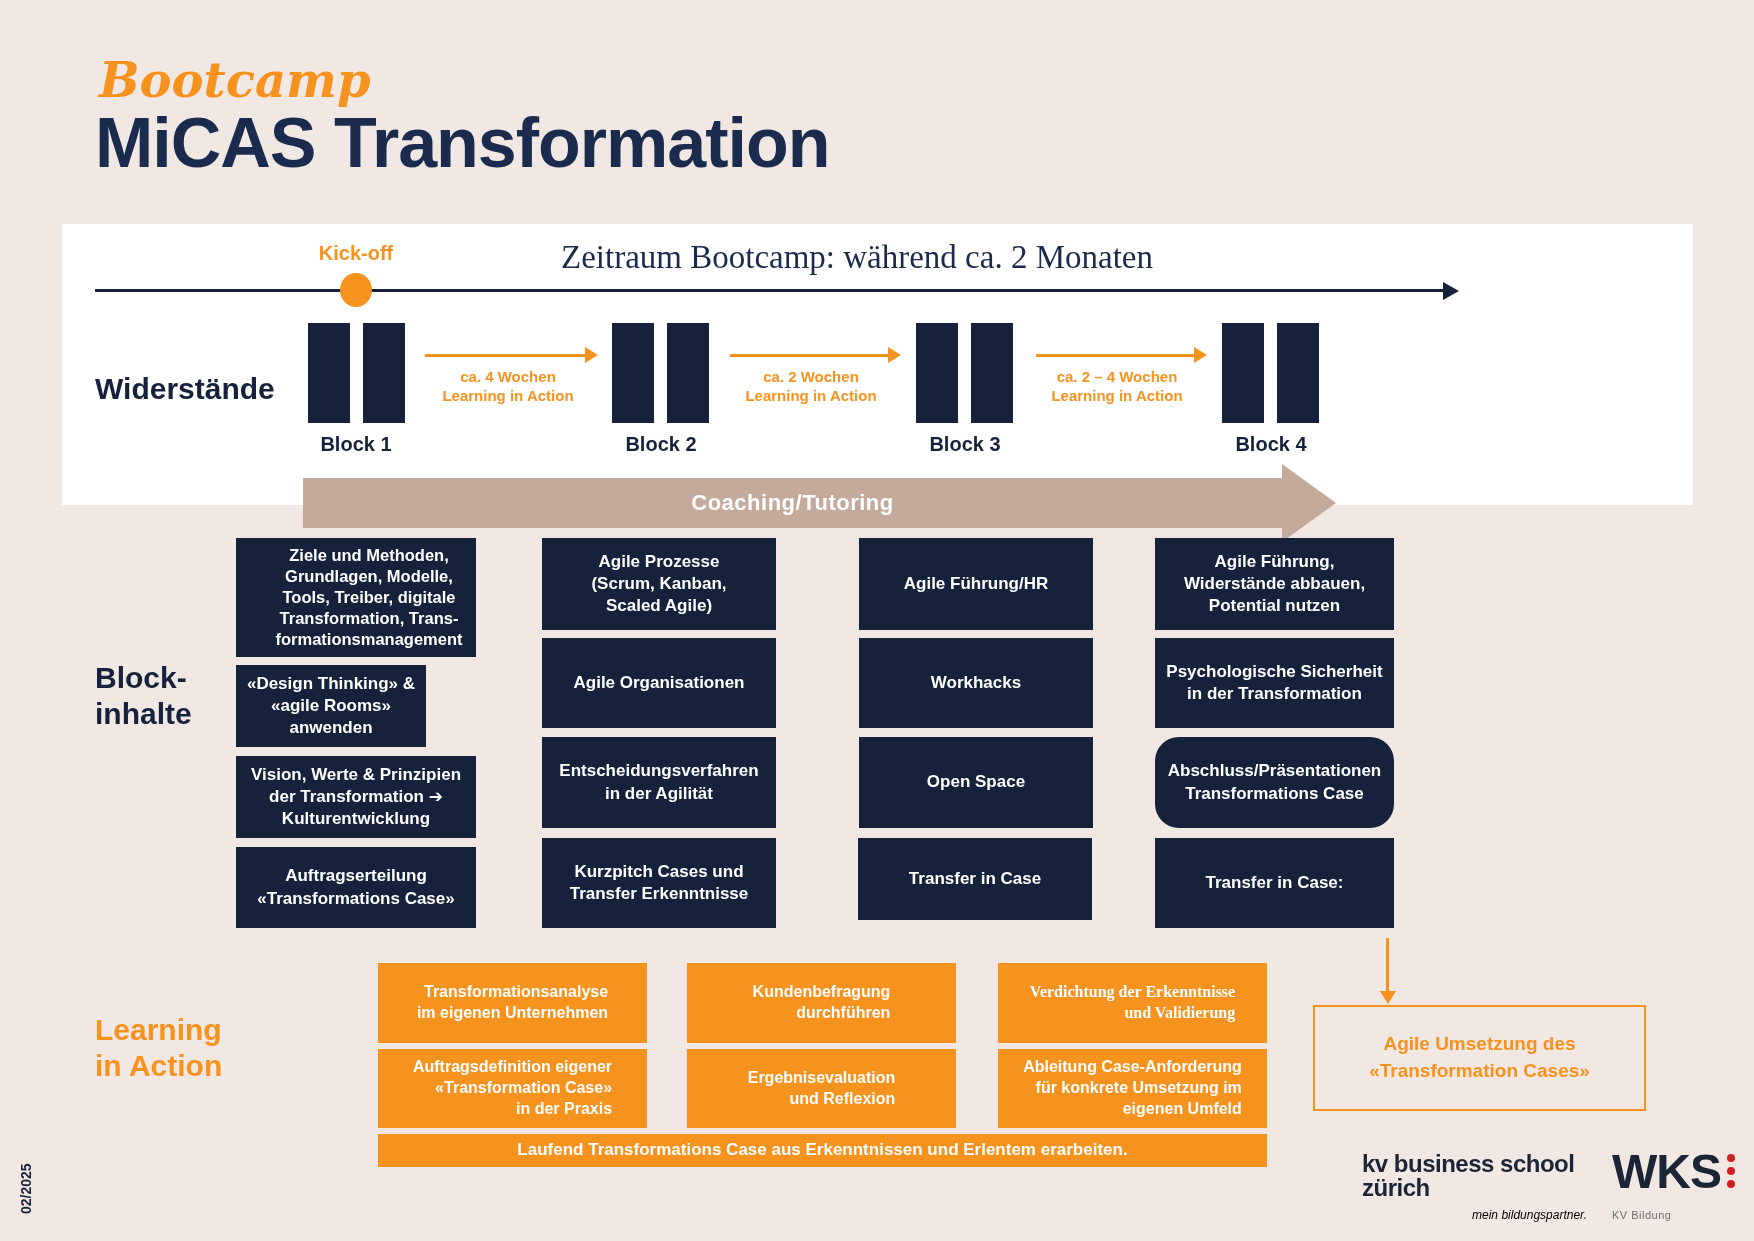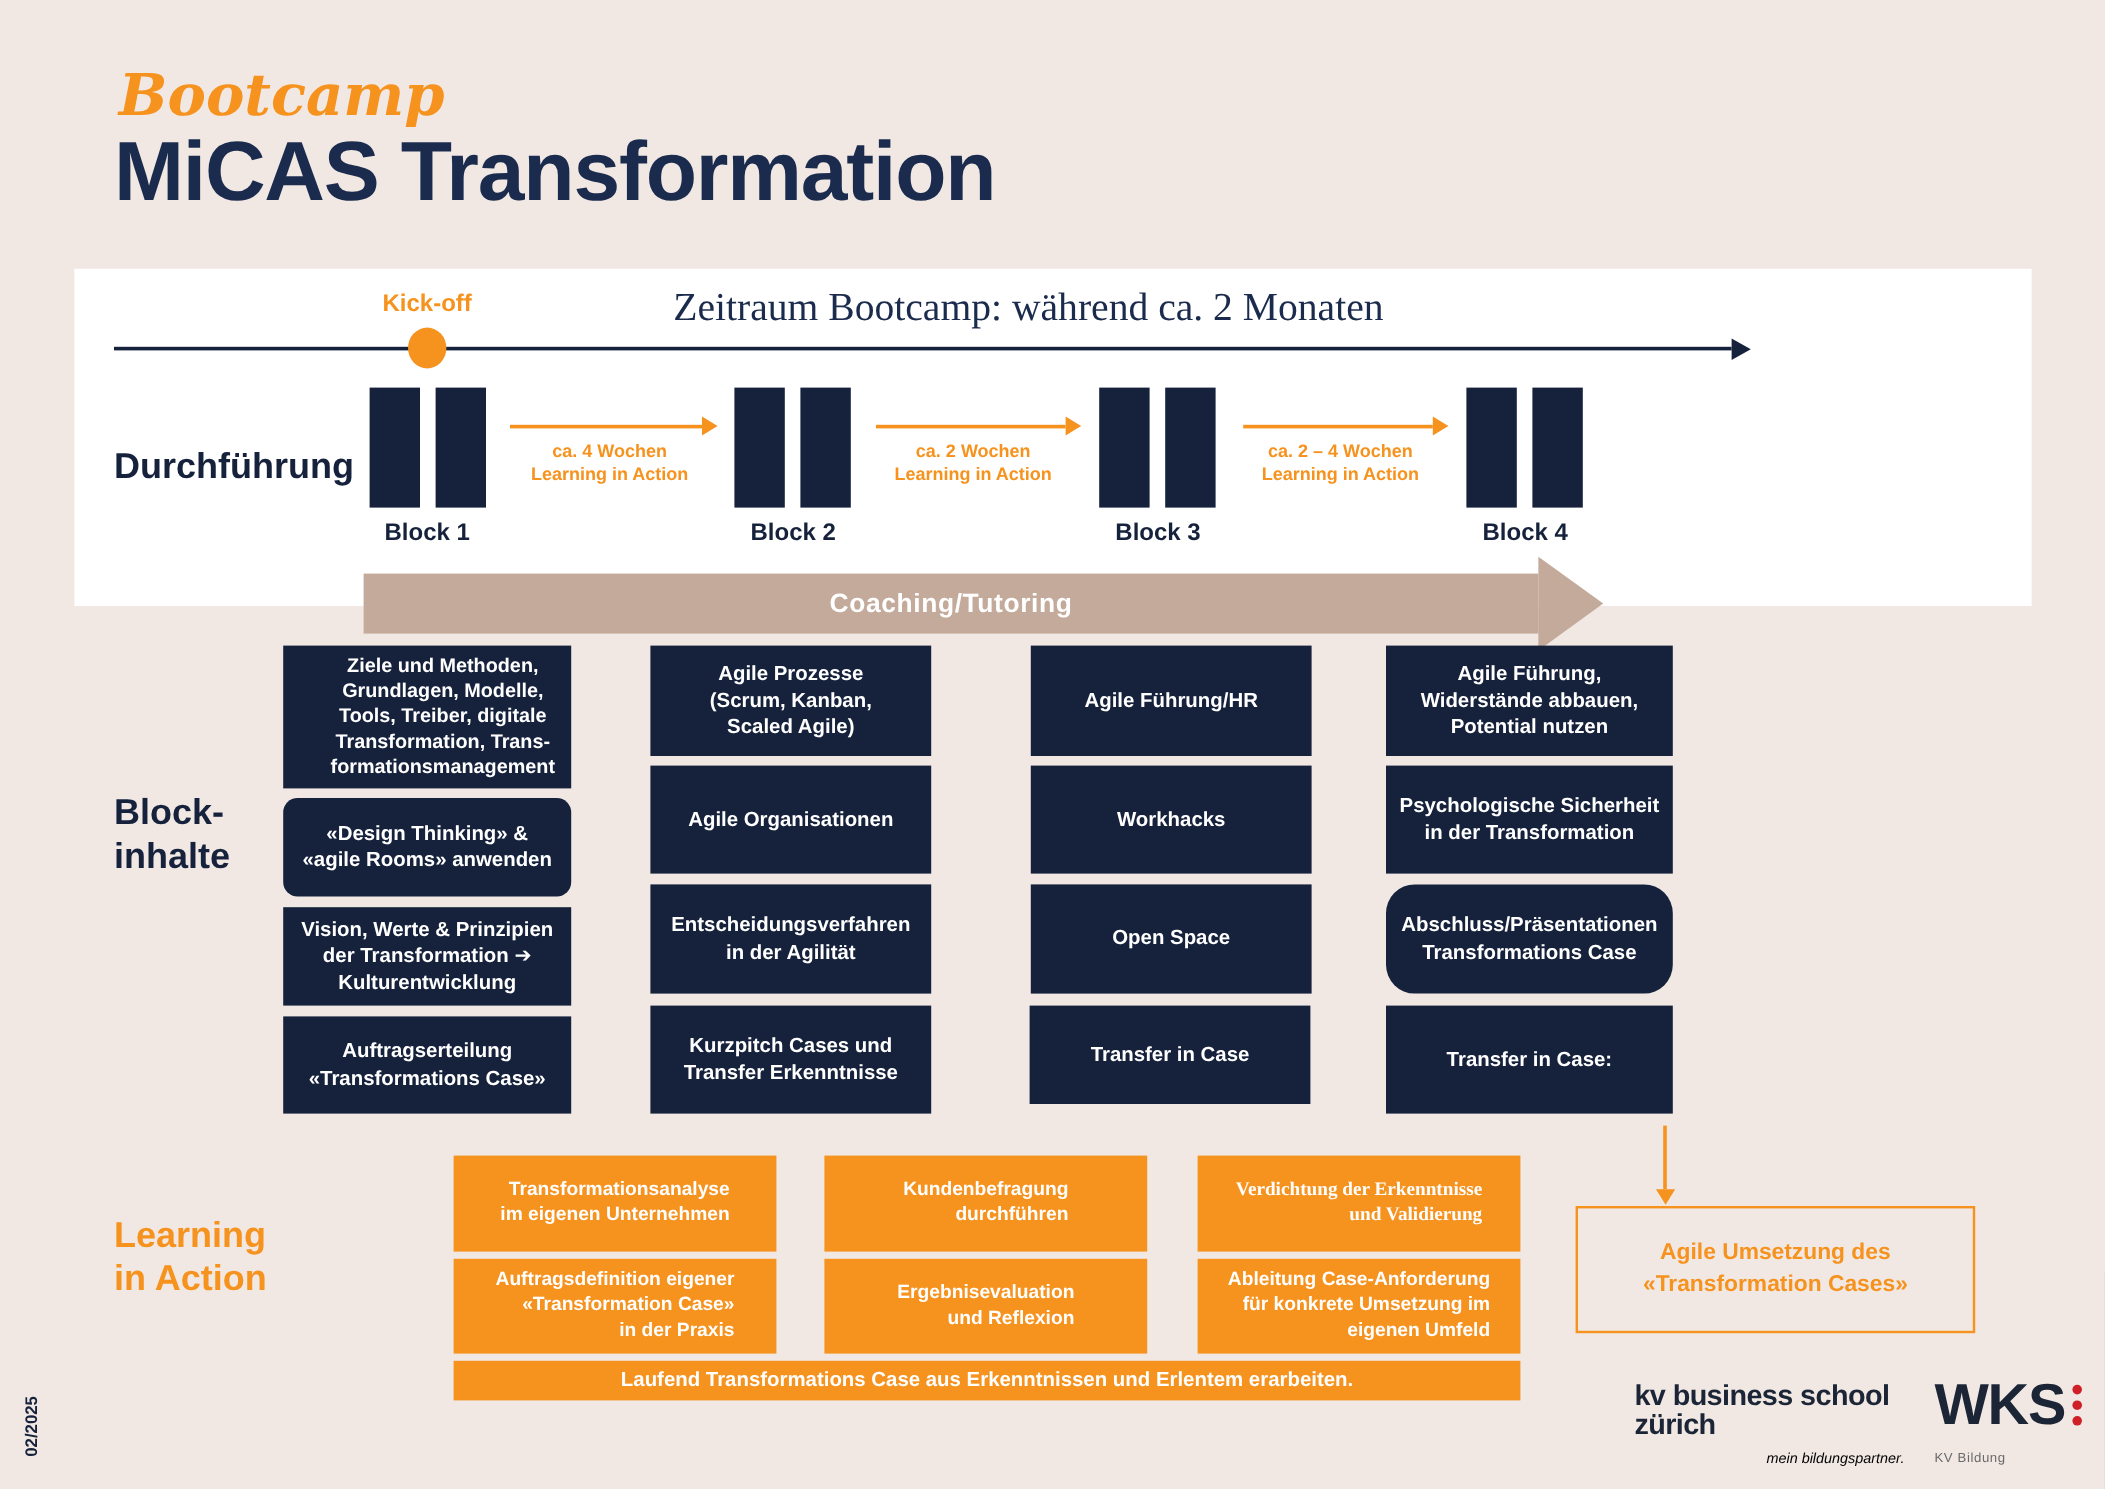--- a/index.html
+++ b/index.html
@@ -95,21 +95,21 @@
   <div class="abs panel" style="left:62px;top:224px;width:1631px;height:281px;"></div>
 
   <div class="abs kickoff" style="left:276px;top:242px;width:160px;">Kick-off</div>
 
   <div class="abs period-title" style="left:537px;top:239px;width:640px;">Zeitraum Bootcamp: während ca. 2 Monaten</div>
 
   <div class="abs tl-line" style="left:95px;top:289px;width:1348px;"></div>
   <div class="abs tl-head" style="left:1443px;top:282px;"></div>
   <div class="abs tl-dot" style="left:340px;top:273px;"></div>
 
-  <div class="abs row-label" style="left:95px;top:372px;">Durchführung</div>
+  <div class="abs row-label" style="left:95px;top:372px;">Widerstände</div>
 
   <div class="abs blockrect" style="left:308px;top:323px;"></div>
   <div class="abs blockrect" style="left:363px;top:323px;"></div>
   <div class="abs block-label" style="left:276px;top:433px;width:160px;">Block 1</div>
 
   <div class="abs gap-line" style="left:425px;top:354px;width:160px;"></div>
   <div class="abs gap-head" style="left:585px;top:347px;"></div>
   <div class="abs gap-label" style="left:418px;top:368px;width:180px;">ca. 4 Wochen
 Learning in Action</div>
 
@@ -141,21 +141,21 @@
   <div class="abs coach-head" style="left:1282px;top:464px;"></div>
 
   <div class="abs section-label" style="left:95px;top:660px;">Block-
 inhalte</div>
 
   <div class="abs navybox small" style="left:236px;top:538px;width:240px;height:119px;padding-left:32px;">Ziele und Methoden,
 Grundlagen, Modelle,
 Tools, Treiber, digitale
 Transformation, Trans-
 formationsmanagement</div>
-  <div class="abs navybox" style="left:236px;top:665px;width:240px;height:82px;border-radius:12px;">«Design Thinking» &amp;
+  <div class="abs navybox" style="left:236px;top:665px;width:190px;height:82px;">«Design Thinking» &amp;
 «agile Rooms» anwenden</div>
   <div class="abs navybox" style="left:236px;top:756px;width:240px;height:82px;">Vision, Werte &amp; Prinzipien
 der Transformation ➔
 Kulturentwicklung</div>
   <div class="abs navybox" style="left:236px;top:847px;width:240px;height:81px;">Auftragserteilung
 «Transformations Case»</div>
 
   <div class="abs navybox" style="left:542px;top:538px;width:234px;height:92px;">Agile Prozesse
 (Scrum, Kanban,
 Scaled Agile)</div>

